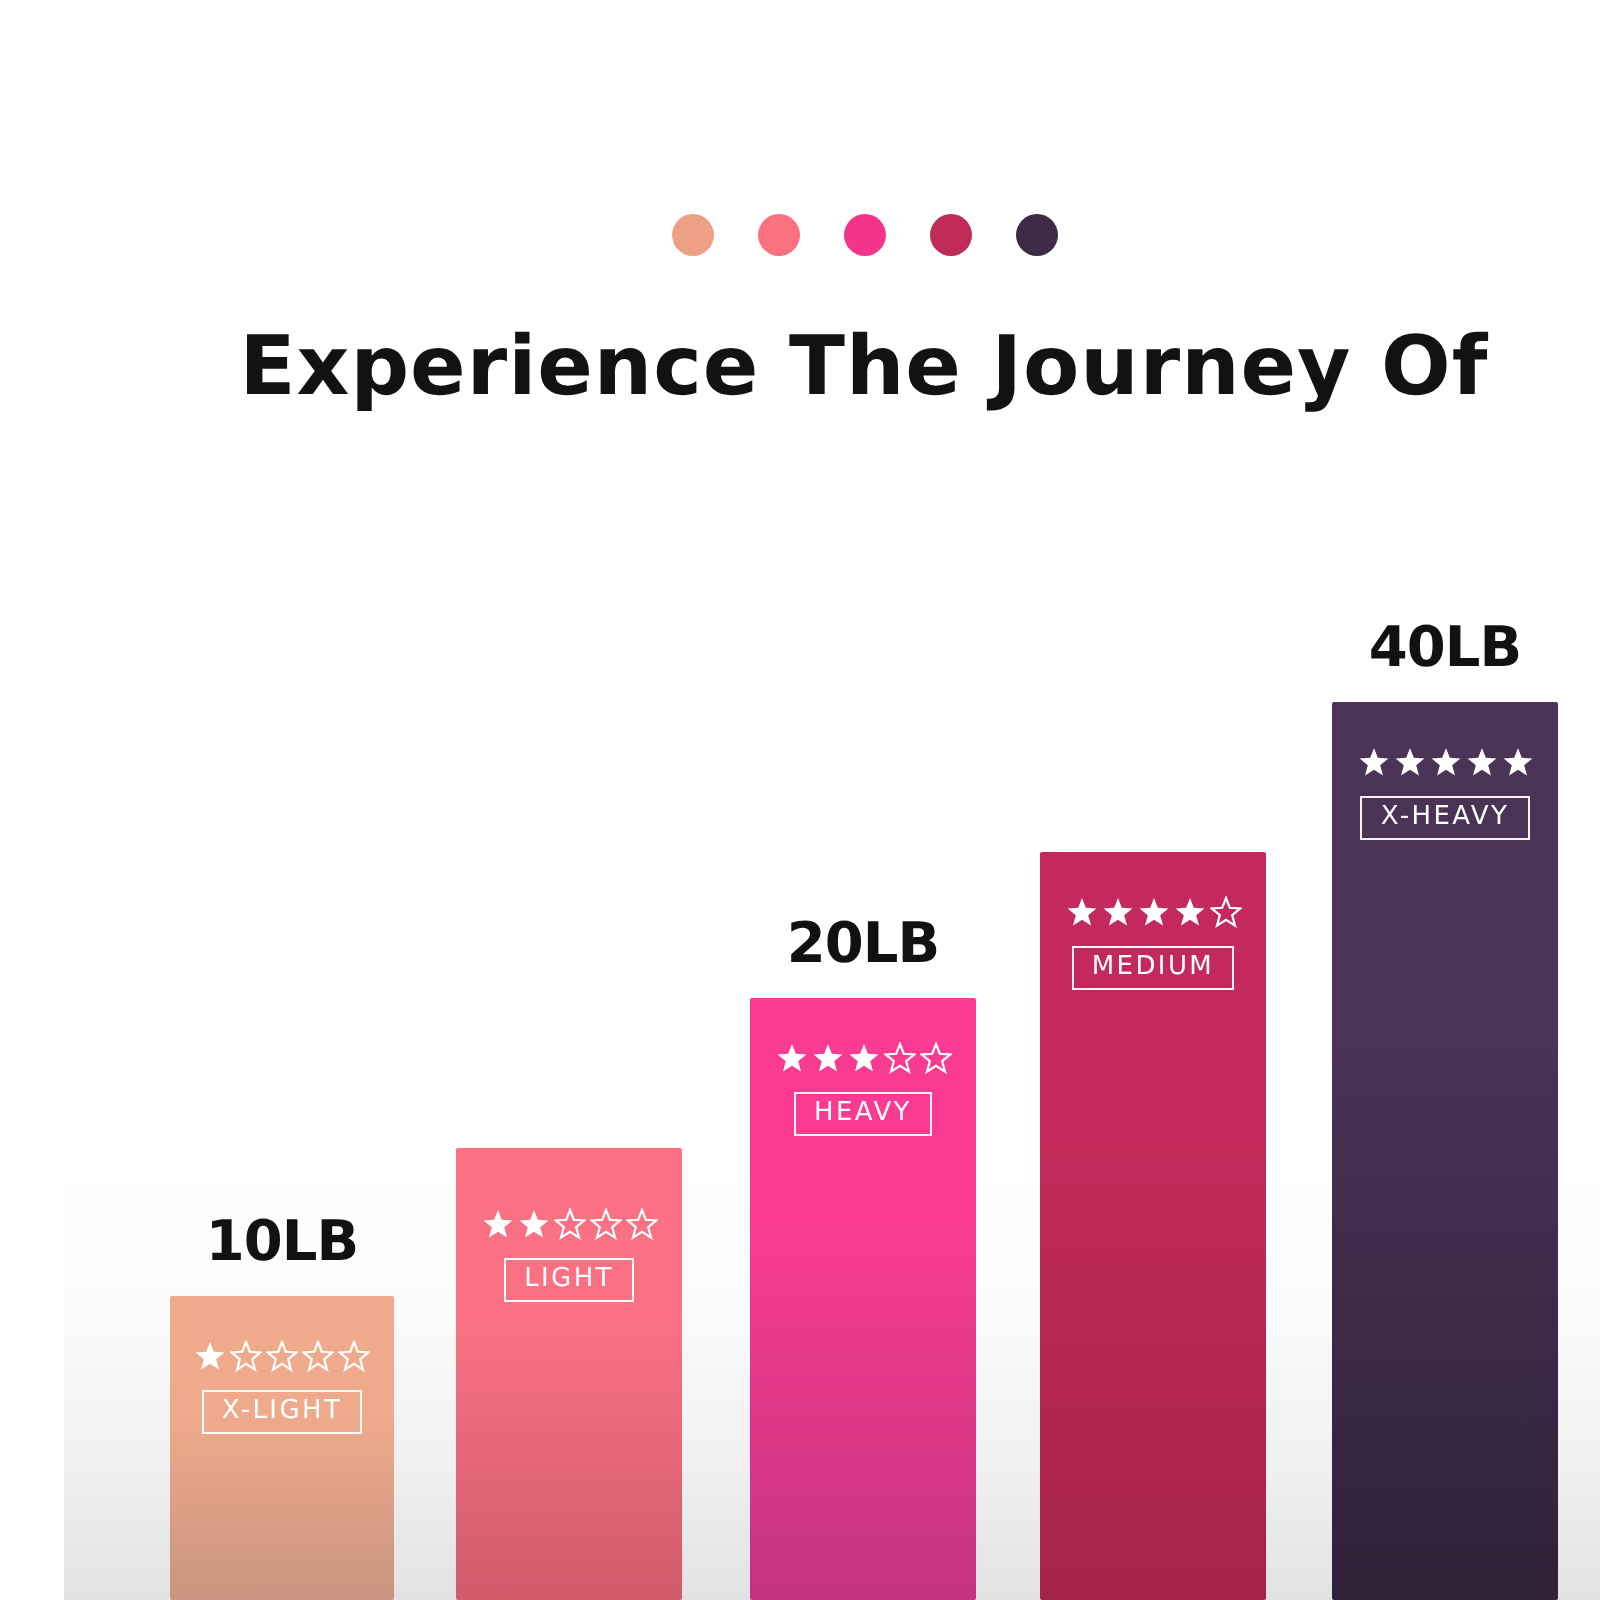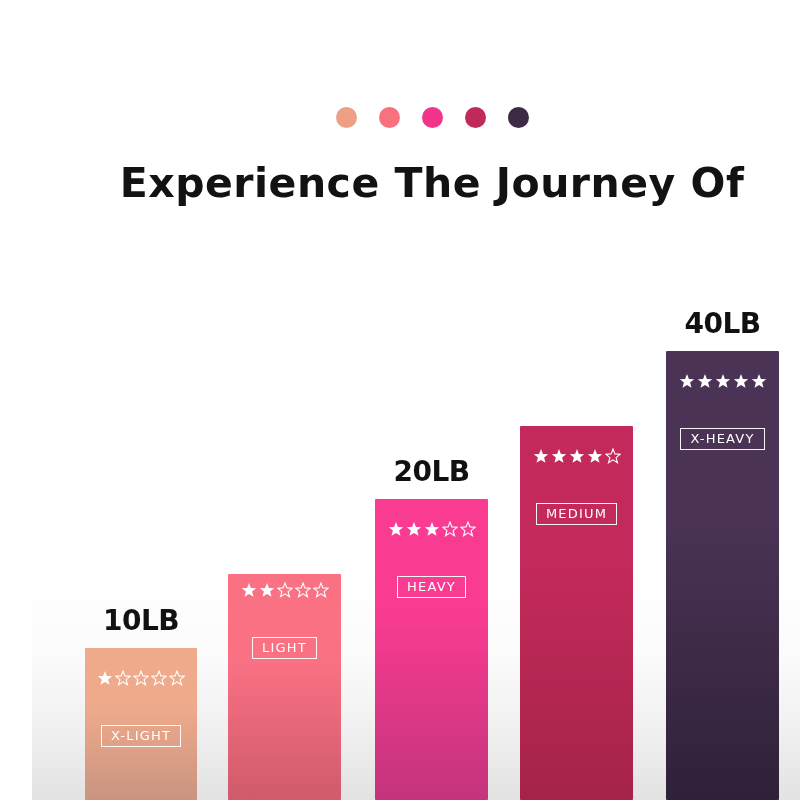--- a/index.html
+++ b/index.html
@@ -97,21 +97,20 @@
     font-family: "DejaVu Sans", "Liberation Sans", sans-serif;
     white-space: nowrap;
   }
   .bar-inner {
     position: absolute;
     left: 0;
     width: 100%;
     display: flex;
     flex-direction: column;
     align-items: center;
-    gap: 30px;
   }
   .stars {
     display: flex;
     gap: 2px;
     line-height: 1;
     margin-bottom: 9px;
     color: #ffffff;
   }
   .star {
     display: block;
@@ -177,21 +176,21 @@
                 <polygon points="8,1 9.9,5.9 15.2,6.2 11.1,9.6 12.5,14.8 8,11.9 3.5,14.8 4.9,9.6 0.8,6.2 6.1,5.9" fill="none" stroke="#ffffff" stroke-width="1.1"></polygon>
               </svg>
             </span>
           </div>
           <div class="tier-box">X-LIGHT</div>
         </div>
         <div class="bar-label" style="top: -48px;">10LB</div>
       </div>
       <div class="bar-group" style="left: 196px; width: 113px; height: 226px;">
         <div class="bar" style="height: 226px; background: linear-gradient(rgb(250, 113, 132) 0%, rgb(250, 113, 132) 38%, rgb(207, 91, 107) 100%);"></div>
-        <div class="bar-inner" style="top: 8px; text-align: right;">
+        <div class="bar-inner" style="top: 30px; text-align: right;">
           <div class="stars">
             <span class="star">
               <svg viewBox="0 0 16 16" width="16" height="16">
                 <polygon points="8,1 9.9,5.9 15.2,6.2 11.1,9.6 12.5,14.8 8,11.9 3.5,14.8 4.9,9.6 0.8,6.2 6.1,5.9" fill="#ffffff"></polygon>
               </svg>
             </span>
             <span class="star">
               <svg viewBox="0 0 16 16" width="16" height="16">
                 <polygon points="8,1 9.9,5.9 15.2,6.2 11.1,9.6 12.5,14.8 8,11.9 3.5,14.8 4.9,9.6 0.8,6.2 6.1,5.9" fill="#ffffff"></polygon>
               </svg>

